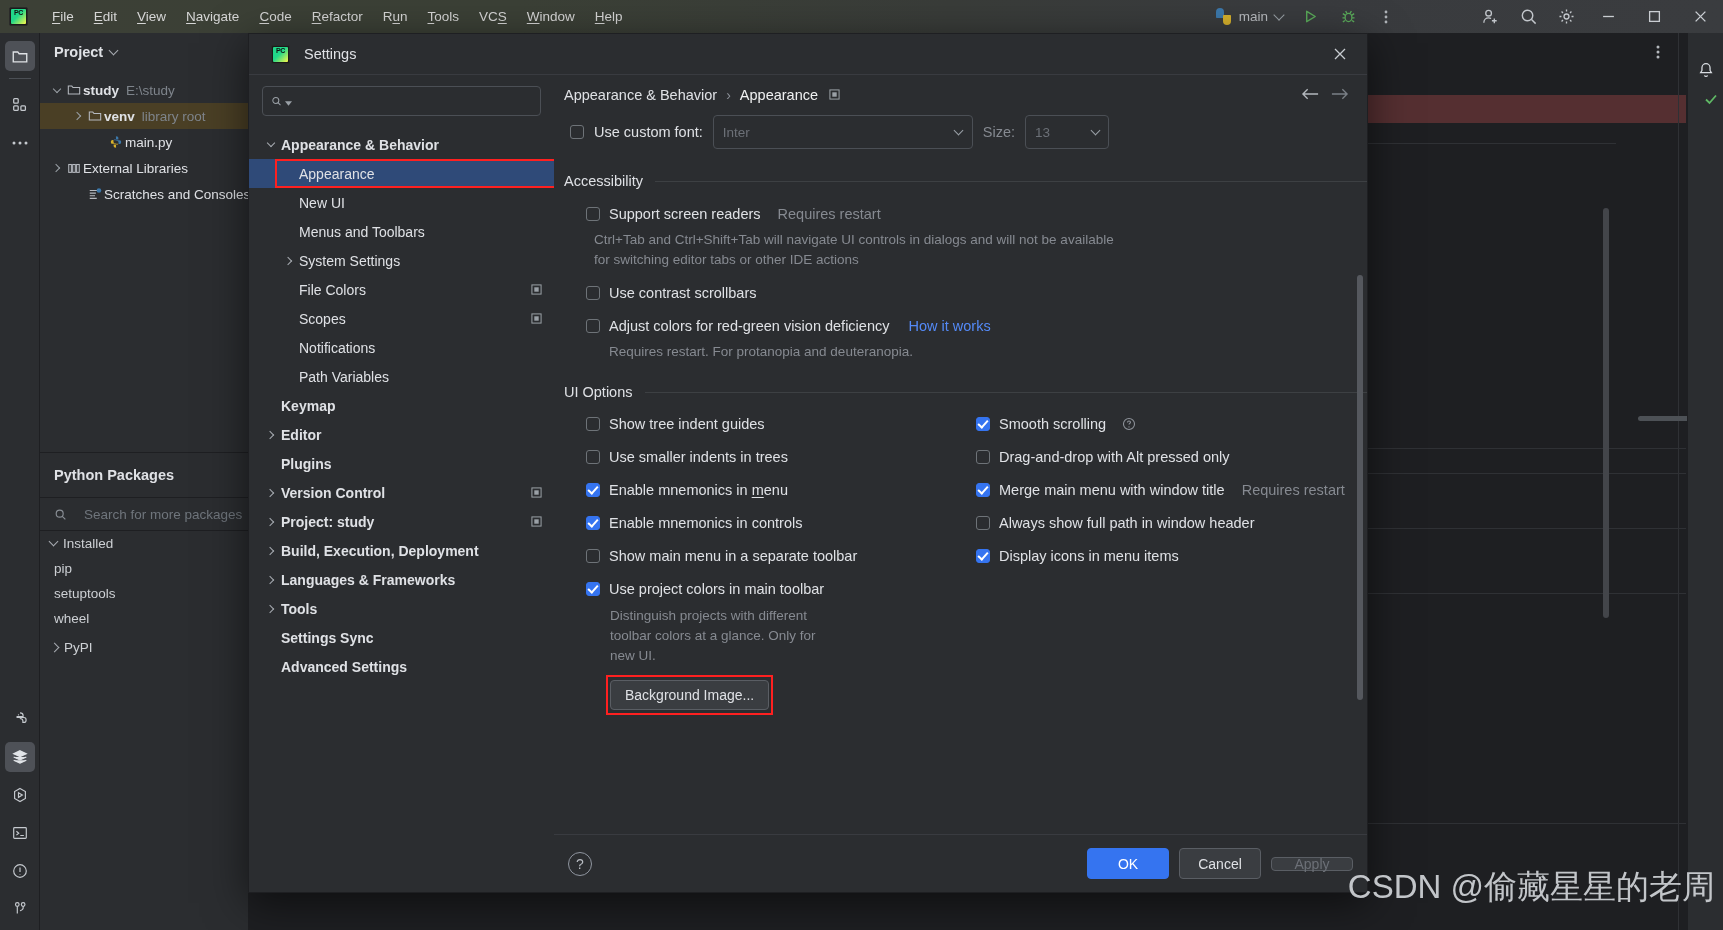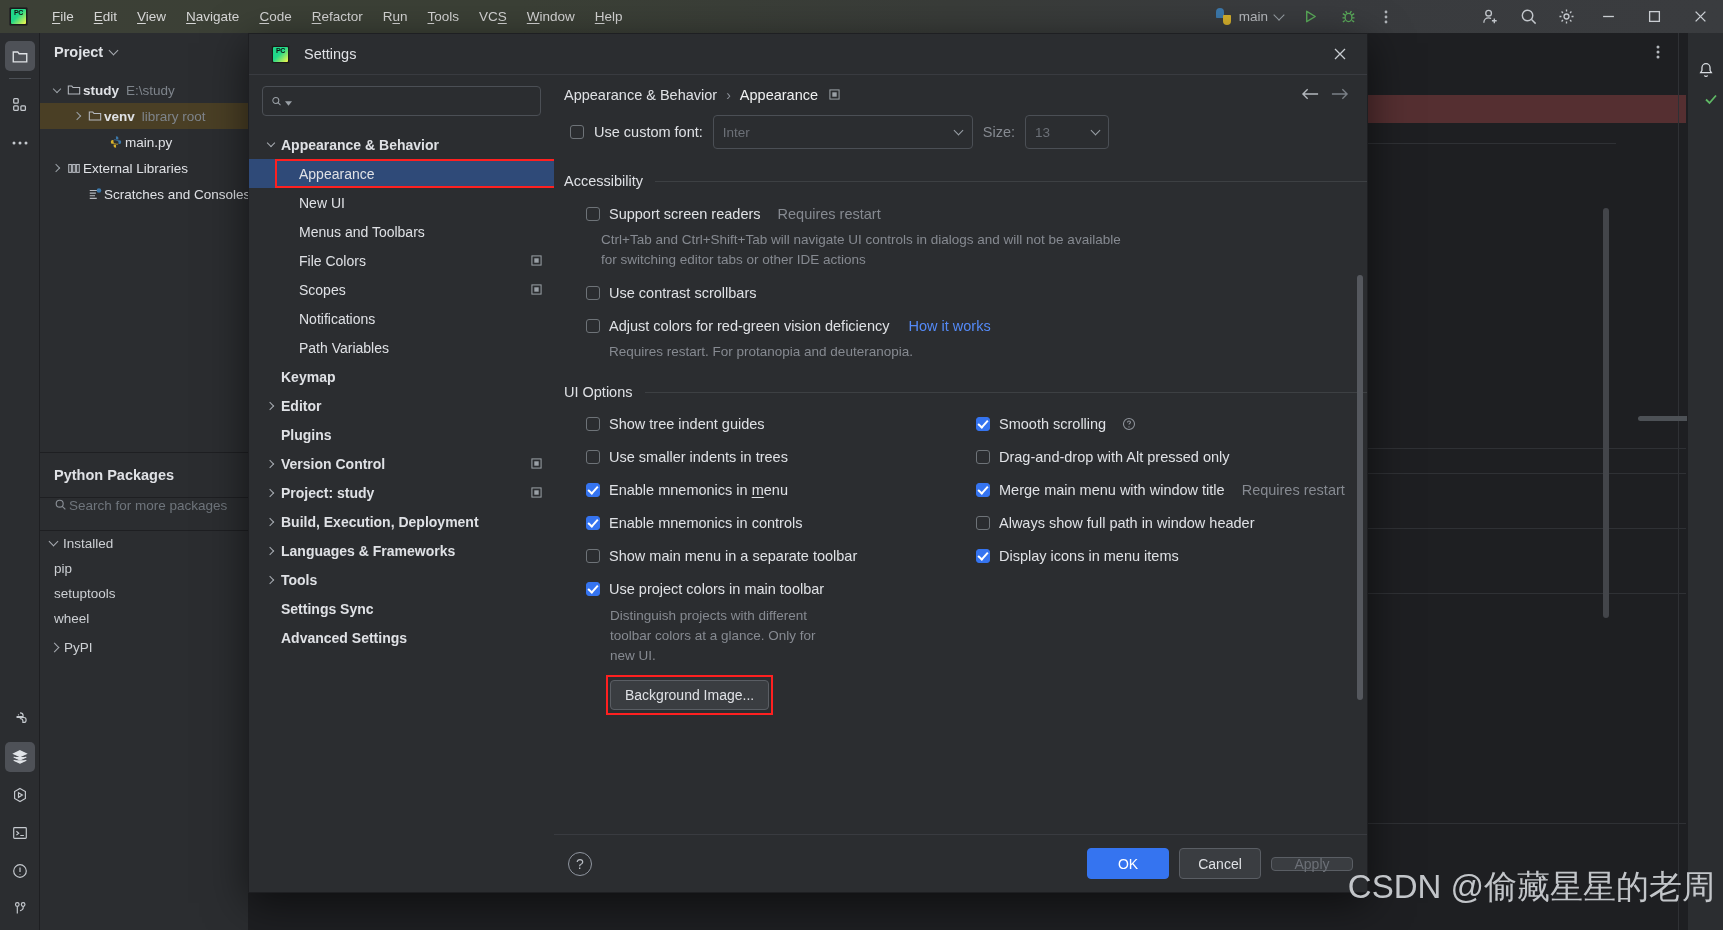--- a/index.html
+++ b/index.html
@@ -84,21 +84,21 @@
   .tarrow.right i{transform:rotate(-45deg);margin-left:-2px;}
   .ticon{width:19px;flex:none;display:flex;justify-content:center;align-items:center;}
   .tlabel{font-weight:bold;color:#dfe1e5;}
   .tlabel.normal{font-weight:normal;}
   .tsub{color:#7e848b;margin-left:7px;font-weight:normal;}
   .proj-divider{position:absolute;left:0;right:0;height:1px;background:#1e1f22;}
 
   
   .pkg{position:absolute;left:0;right:0;top:420px;bottom:0;}
   .pkg-title{height:44px;display:flex;align-items:center;padding-left:14px;font-size:14.5px;font-weight:bold;color:#dfe1e5;}
-  .pkg-search{height:34px;display:flex;padding-left:14px;gap:2px;border-top:1px solid #1e1f22;border-bottom:1px solid #1e1f22;}
+  .pkg-search{height:34px;display:flex;align-items:center;padding-left:14px;gap:17px;border-top:1px solid #1e1f22;border-bottom:1px solid #1e1f22;}
   .pkg-search span{font-size:13.5px;color:#6f757c;}
   .pkg-row{display:flex;align-items:center;height:25px;padding-left:12px;font-size:13.5px;color:#cdd0d4;gap:6px;}
   .pkg-row.group{padding-left:10px;}
 
   
   .editor{
     position:absolute;left:248px;top:33px;right:0;bottom:0;background:#1e1f22;
   }
   .ed-tabbar{position:absolute;left:1120px;top:0;right:36px;height:38px;display:flex;align-items:center;justify-content:flex-end;padding-right:10px;}
   .ed-red{position:absolute;left:1118px;top:62px;width:320px;height:28px;background:#552f31;}
@@ -523,20 +523,26 @@
               <span>Appearance</span>
               <span class="hl-box" style="inset: 0px -6px 0px 26px;"></span>
             </div>
             <div class="srow" style="padding-left: 30px;">
               <span class="sarrow"></span>
               <span>New UI</span>
             </div>
             <div class="srow" style="padding-left: 30px;">
               <span class="sarrow"></span>
               <span>Menus and Toolbars</span>
+            </div>
+            <div class="srow" style="padding-left: 30px;">
+              <span class="sarrow right">
+                <i></i>
+              </span>
+              <span>System Settings</span>
             </div>
             <div class="srow" style="padding-left: 30px;">
               <span class="sarrow"></span>
               <span>File Colors</span>
               <span class="badge"><svg width="11" height="11" viewBox="0 0 12 12" fill="none" stroke="#9aa0a6" stroke-width="1.1">
                   <rect x="1" y="1" width="10" height="10"></rect>
                   <rect x="3.6" y="3.6" width="4.8" height="4.8" fill="#9aa0a6" stroke="none"></rect>
                 </svg></span>
             </div>
             <div class="srow" style="padding-left: 30px;">
@@ -667,21 +673,21 @@
             <span class="sname">Accessibility</span>
             <span class="sline"></span>
           </div>
           <div style="padding-left:22px;padding-top:6px" id="a11y">
               <div>
                 <div class="cbrow">
                   <span class="cb"></span>
                   <span class="txt">Support screen readers</span>
                   <span class="hint">Requires restart</span>
                 </div>
-                <div class="desc" style="margin-left:15px;max-width:520px;margin-bottom:6px">Ctrl+Tab and Ctrl+Shift+Tab will navigate UI controls in dialogs and will not be available for switching editor tabs or other IDE actions</div>
+                <div class="desc" style="margin-left:8px;max-width:520px;margin-bottom:6px">Ctrl+Tab and Ctrl+Shift+Tab will navigate UI controls in dialogs and will not be available for switching editor tabs or other IDE actions</div>
               </div>
               <div>
                 <div class="cbrow">
                   <span class="cb"></span>
                   <span class="txt">Use contrast scrollbars</span>
                 </div>
               </div>
               <div>
                 <div class="cbrow">
                   <span class="cb"></span>

